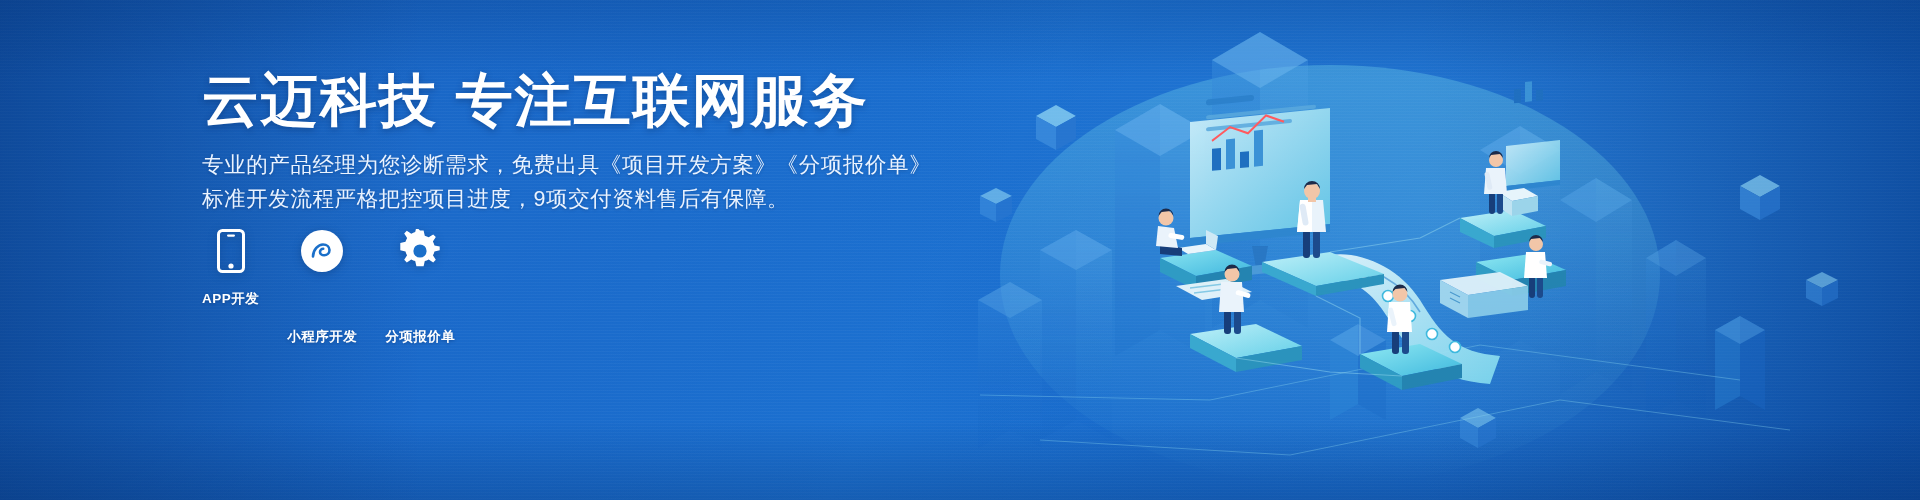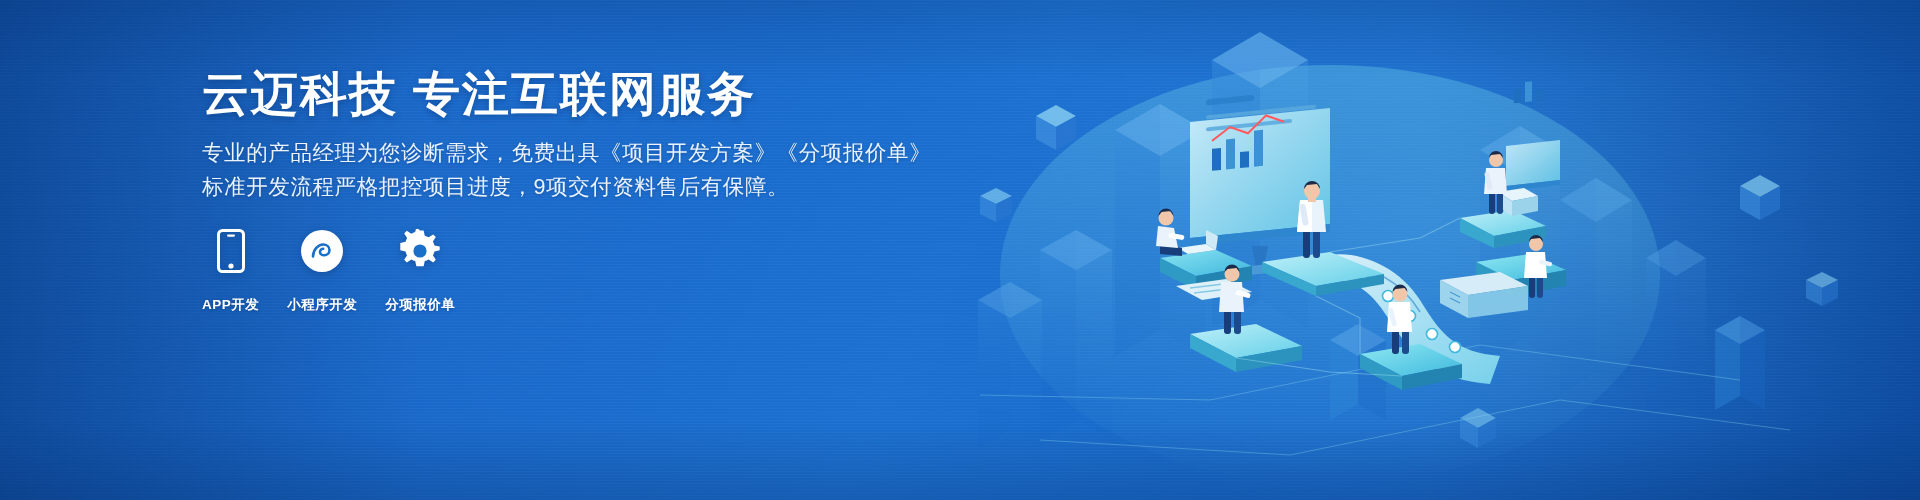--- a/index.html
+++ b/index.html
@@ -30,39 +30,39 @@
     position:absolute; inset:0; pointer-events:none;
     background:
       linear-gradient(to right, rgba(5,45,105,0.40) 0%, rgba(0,0,0,0) 22%),
       linear-gradient(to left, rgba(5,45,105,0.32) 0%, rgba(0,0,0,0) 26%),
       linear-gradient(to bottom, rgba(5,45,105,0.20) 0%, rgba(0,0,0,0) 16%, rgba(0,0,0,0) 84%, rgba(5,45,105,0.28) 100%);
   }
 
   
   .copy { position:absolute; left:202px; top:66px; width:740px; z-index:6; }
   .headline {
-    font-size:47px; font-weight:bold; color:#ffffff; letter-spacing:2px;
+    font-size:57px; font-weight:bold; color:#ffffff; letter-spacing:2px;
     line-height:1.2; white-space:nowrap;
     text-shadow:0 2px 6px rgba(3,35,85,0.35);
   }
   .sub { margin-top:14px; }
   .sub-line {
     font-size:21.5px; color:#eaf3ff; line-height:34px;
     letter-spacing:0.6px; white-space:nowrap;
     text-shadow:0 1px 3px rgba(3,35,85,0.30);
   }
 
   
   .services { position:absolute; left:202px; top:228px; display:flex; align-items:flex-start; z-index:6; }
   .svc { display:flex; flex-direction:column; align-items:center; width:auto; }
-  .svc + .svc { margin-left:28px; }
+  .svc + .svc { margin-left:28px;gap:38px; }
   .svc-ico { height:46px; display:flex; align-items:center; justify-content:center; }
   .svc-ico svg { display:block; filter:drop-shadow(0 2px 4px rgba(3,35,85,0.30)); }
   .svc-label {
-    margin-top:22px; font-size:13.5px; color:#ffffff; letter-spacing:0.5px;
+    margin-top:16px; font-size:13.5px; color:#ffffff; letter-spacing:0.5px;
     white-space:nowrap; font-weight:bold;
     text-shadow:0 1px 3px rgba(3,35,85,0.35);
   }
 
   
   .art { position:absolute; right:0; top:0; width:1060px; height:500px; z-index:4; }
   .art svg { display:block; }
 </style>
 </head>
 <body>

